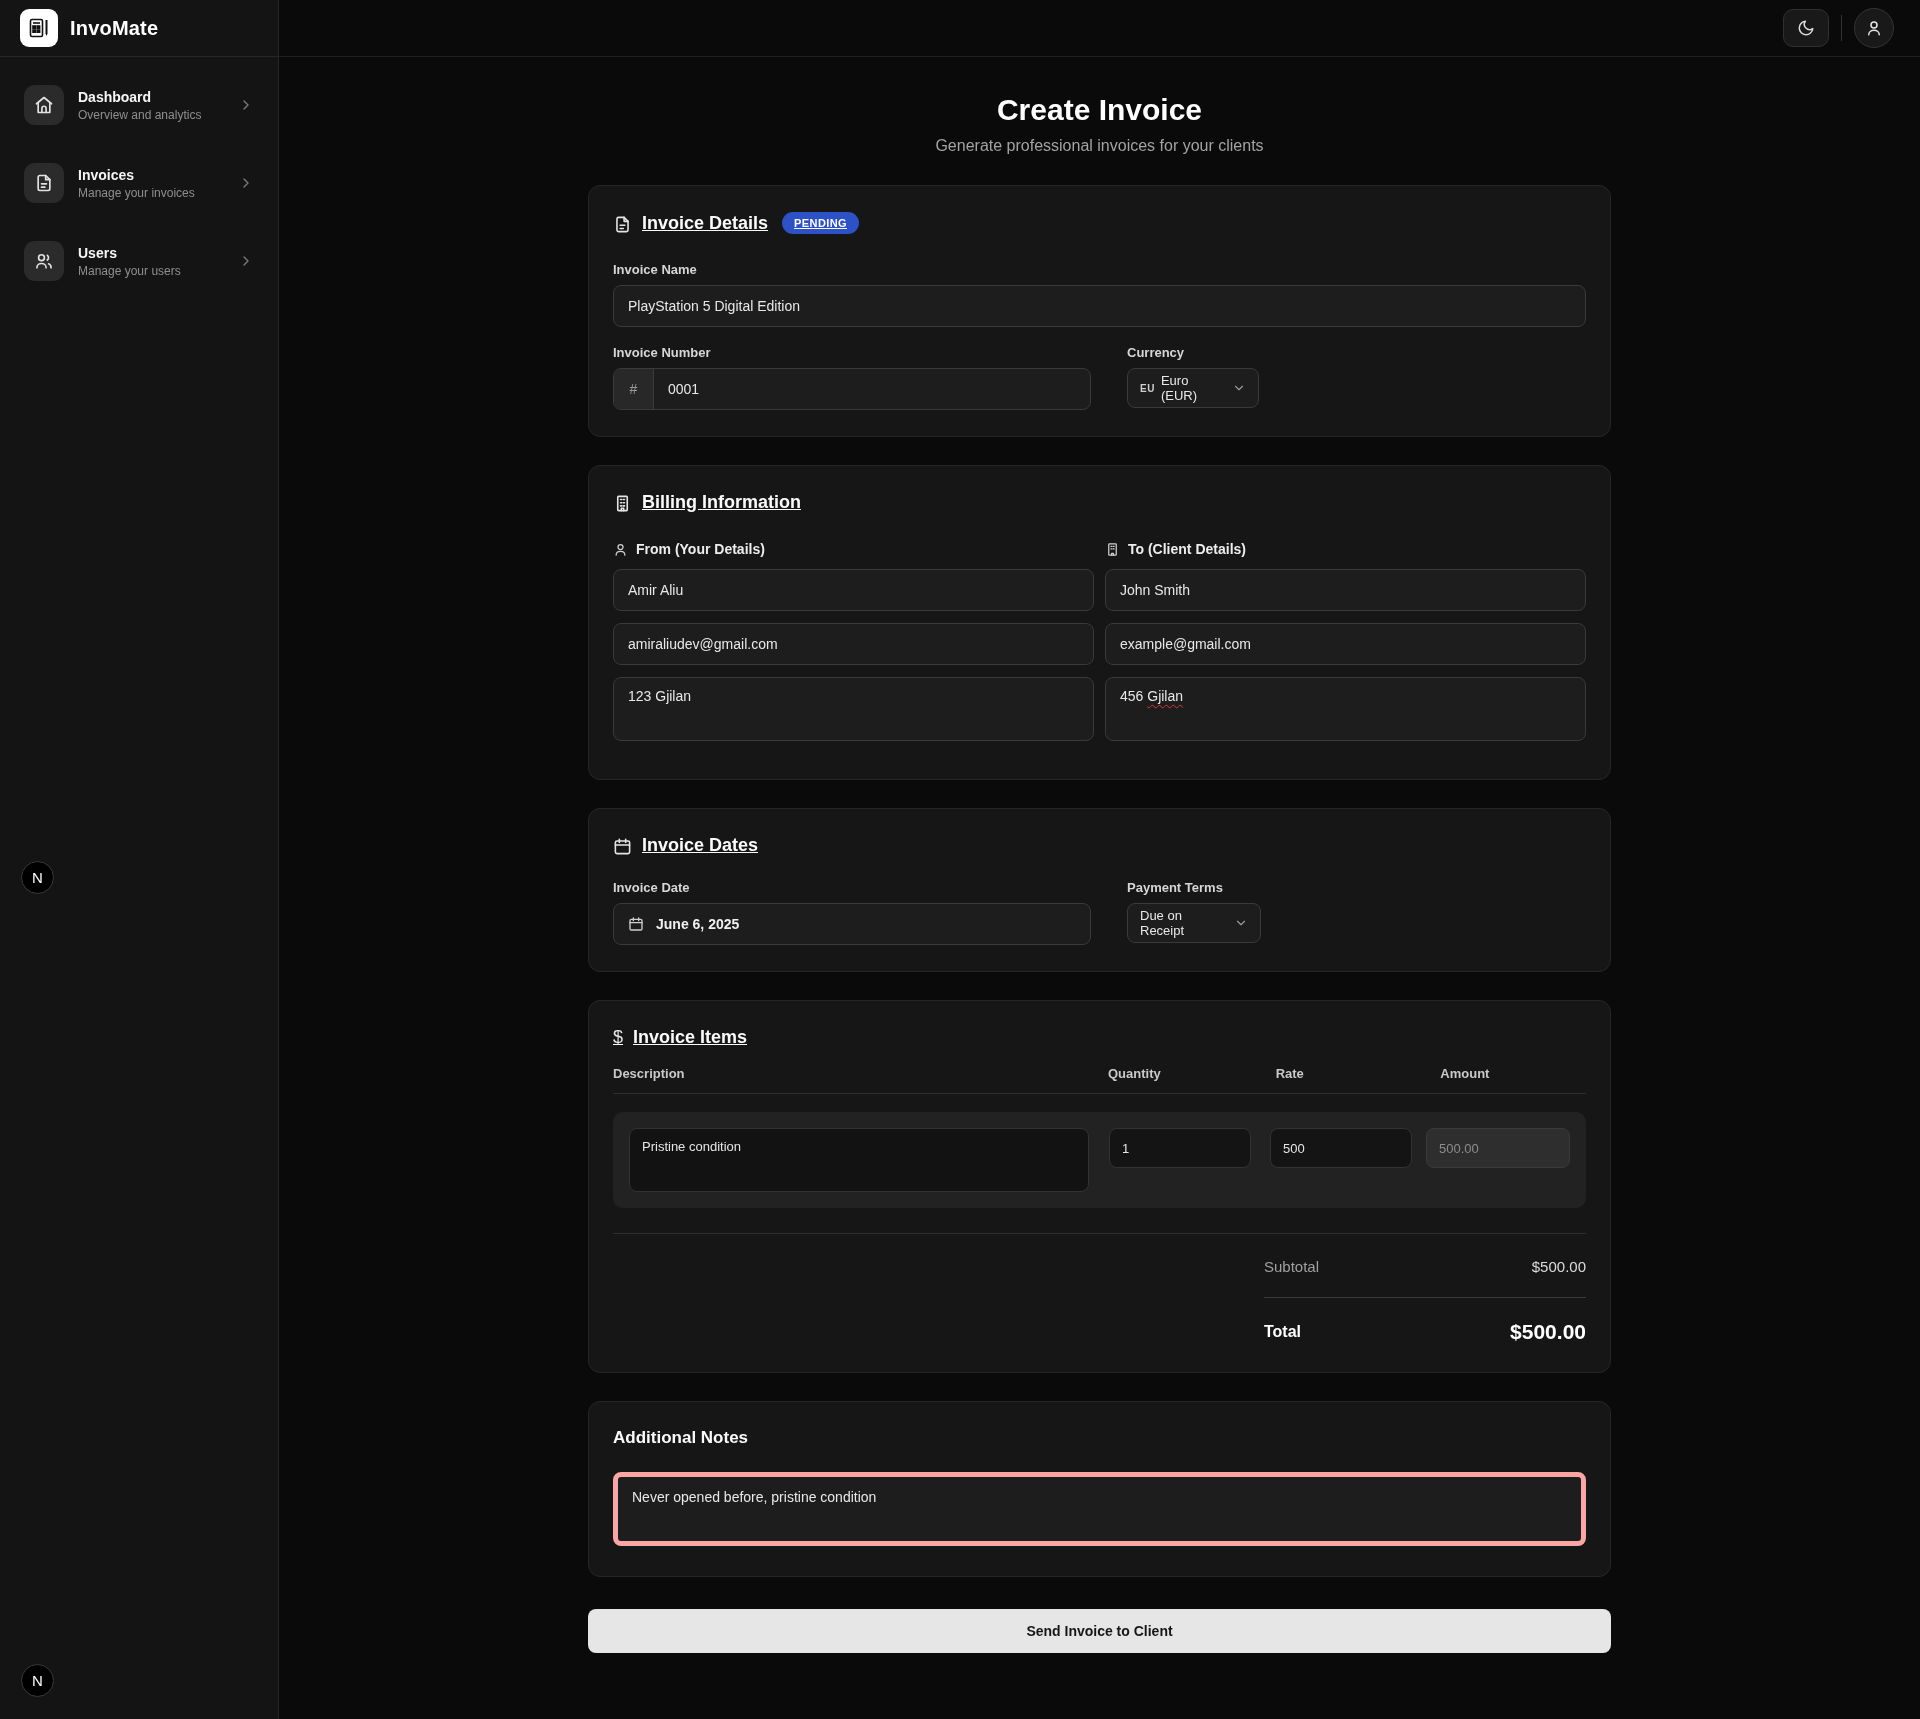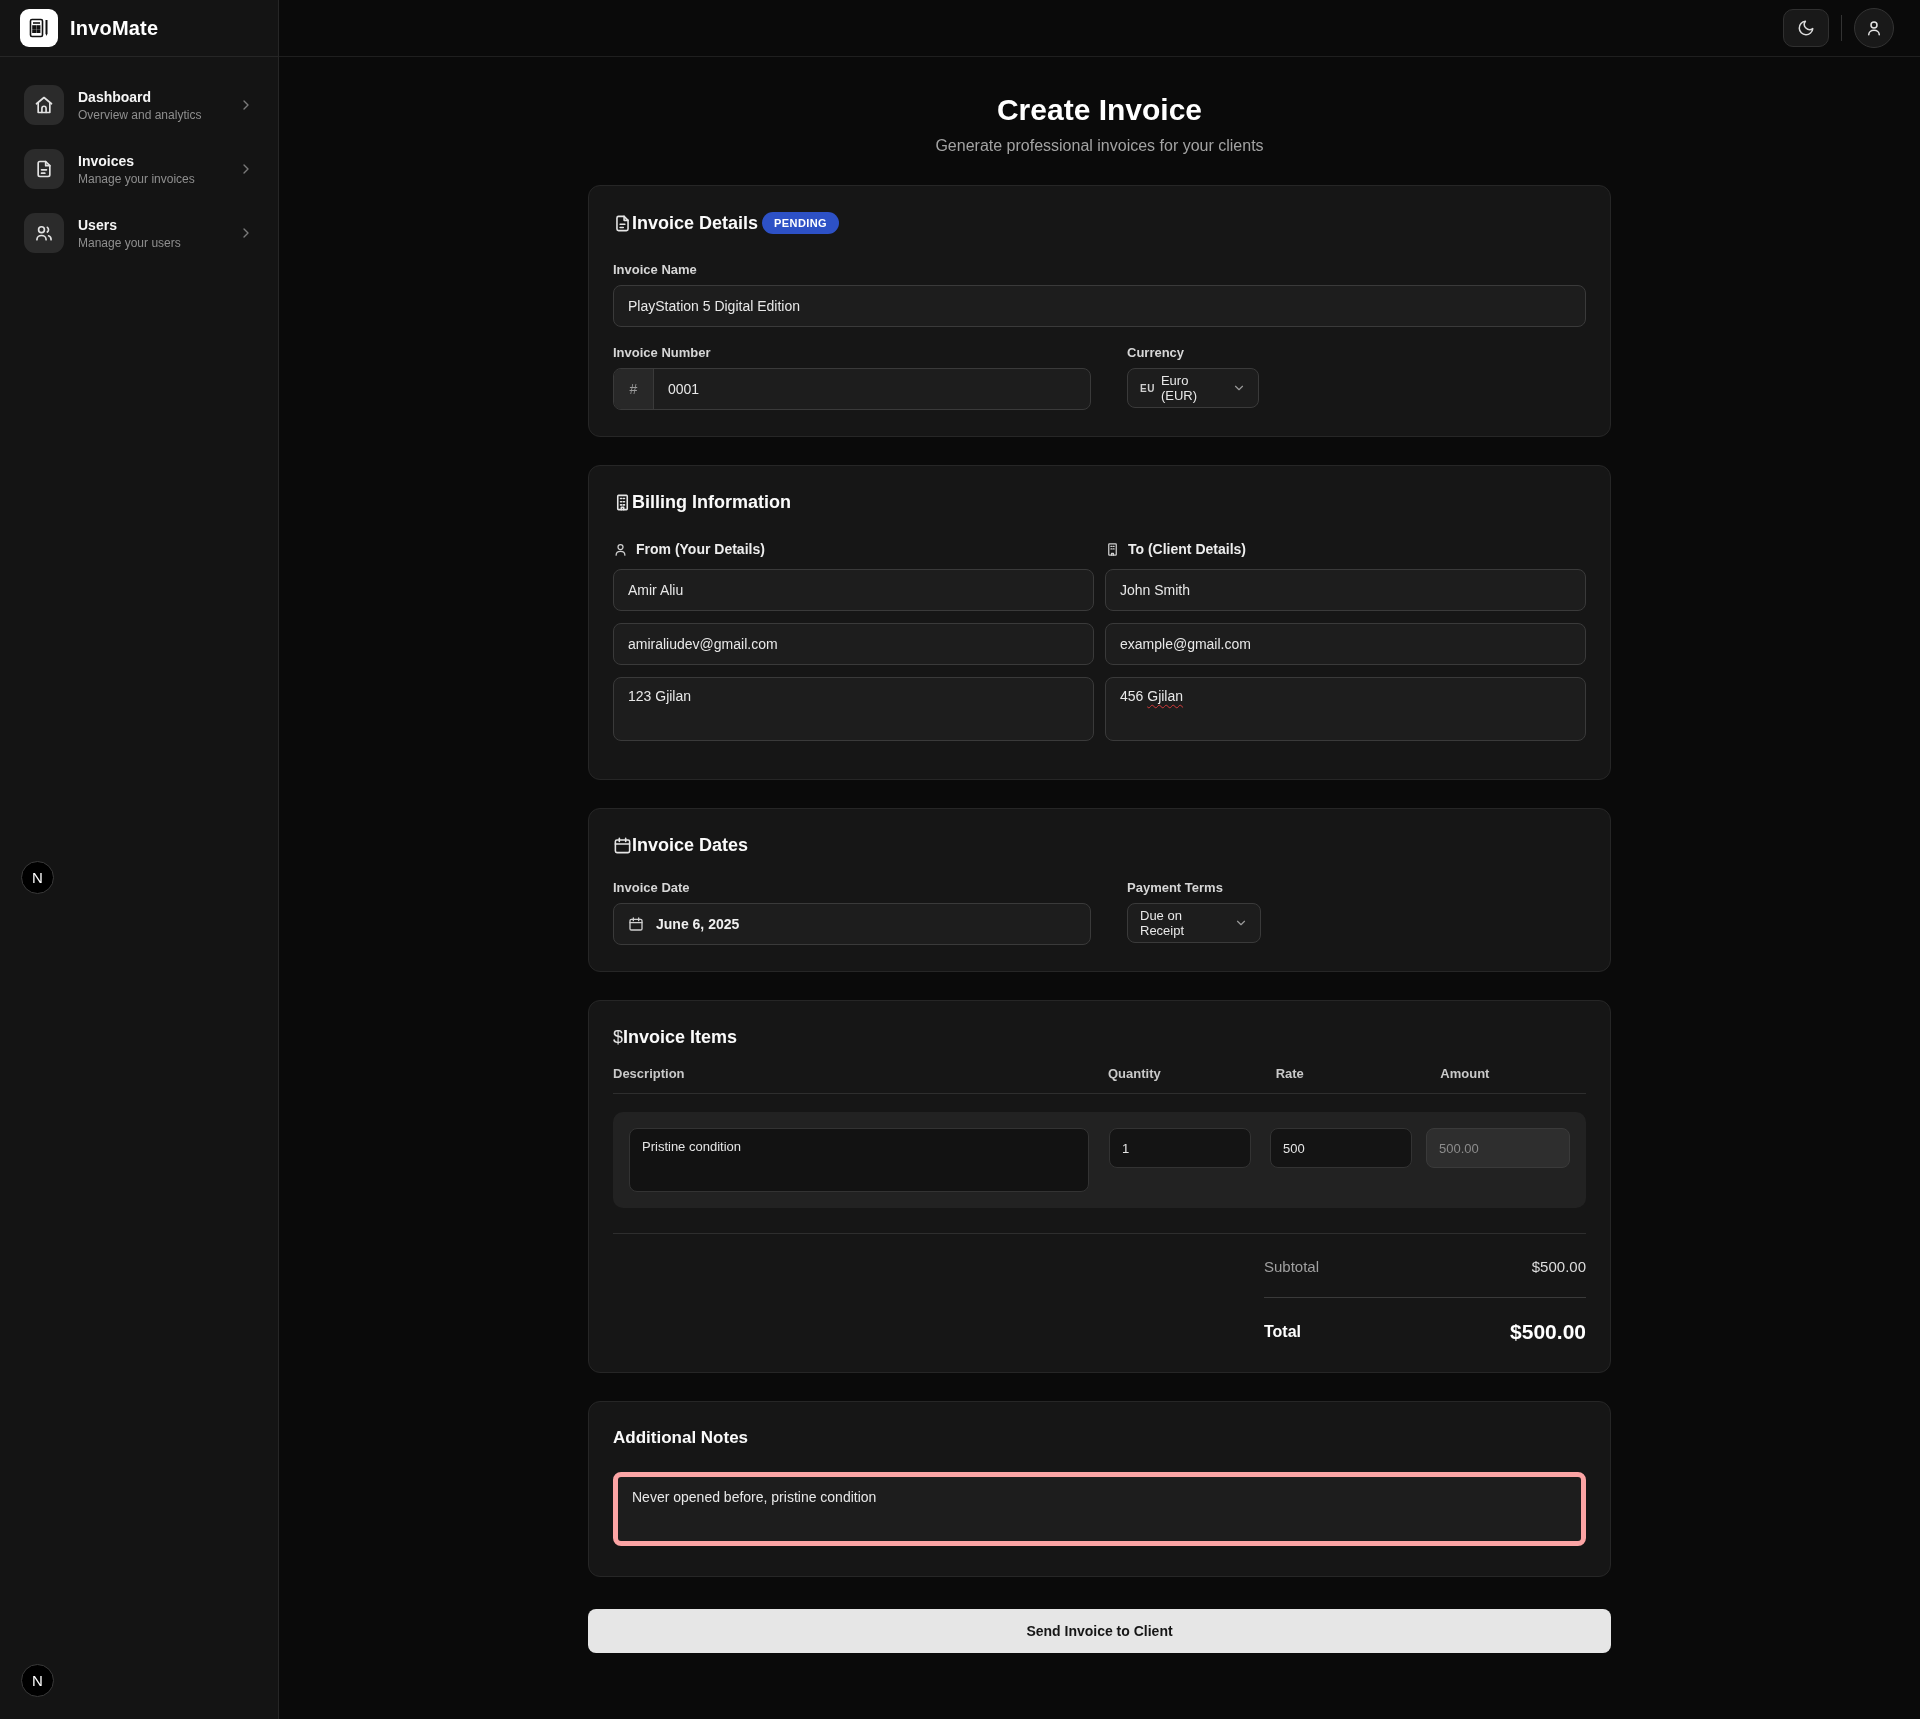--- a/index.html
+++ b/index.html
@@ -9,21 +9,21 @@
   .app { display:flex; width:100%; height:100%; }
 
   
   .sidebar { width:279px; min-width:279px; height:100%; background:#141414;
     border-right:1px solid #262626; display:flex; flex-direction:column; }
   .sidebar-header { height:57px; display:flex; align-items:center; gap:12px;
     padding:0 20px; border-bottom:1px solid #262626; }
   .logo-box { width:38px; height:38px; background:#fff; border-radius:9px;
     display:flex; align-items:center; justify-content:center; }
   .logo-title { font-size:20px; font-weight:700; color:#fff; letter-spacing:.2px; }
-  .nav { padding:18px 12px; display:flex; flex-direction:column; gap:4px; }
+  .nav { padding:18px 12px; display:flex; flex-direction:column; gap:18px; }
   .nav-item { display:flex; align-items:center; gap:14px; padding:10px 12px;
     border-radius:12px; cursor:pointer; }
   .nav-icon-box { width:40px; height:40px; border-radius:11px; background:#2b2b2b;
     display:flex; align-items:center; justify-content:center; color:#e2e2e2; }
   .nav-texts { flex:1; display:flex; flex-direction:column; gap:3px; }
   .nav-label { font-size:14px; font-weight:700; color:#f5f5f5; }
   .nav-sub { font-size:12px; color:#8f8f8f; }
   .nav-chevron { color:#7a7a7a; display:flex; }
 
   
@@ -39,21 +39,21 @@
     color:#e5e5e5; cursor:pointer; }
 
   .content { flex:1; padding-top:36px; }
   .column { width:1023px; margin:0 auto; }
   .page-title { text-align:center; font-size:30px; font-weight:700; color:#fff; }
   .page-subtitle { text-align:center; font-size:16px; color:#a3a3a3; margin-top:10px;
     margin-bottom:30px; }
 
   .card { background:#161616; border:1px solid #262626; border-radius:12px;
     padding:26px 24px; margin-bottom:28px; }
-  .card-header { display:flex; align-items:center; gap:0; margin-bottom:28px; }
+  .card-header { display:flex; align-items:flex-end; gap:10px; margin-bottom:28px;text-decoration:underline; }
   .card-title { font-size:18px; font-weight:700; color:#fafafa; }
   .card-icon { color:#e5e5e5; display:flex; }
   .badge { background:#2d51c6; color:#fff; font-size:11px; font-weight:700;
     letter-spacing:.4px; padding:5px 12px; border-radius:999px; margin-left:4px; }
 
   .field-label { font-size:13px; font-weight:600; color:#d6d6d6; margin-bottom:8px; display:block; }
   .text-input { width:100%; height:42px; background:#1d1d1d; border:1px solid #3a3a3a;
     border-radius:8px; padding:0 14px; font-size:14px; color:#e8e8e8;
     font-family:"Liberation Sans","DejaVu Sans",sans-serif; outline:none; }
   .row-2col { display:flex; gap:18px; }

